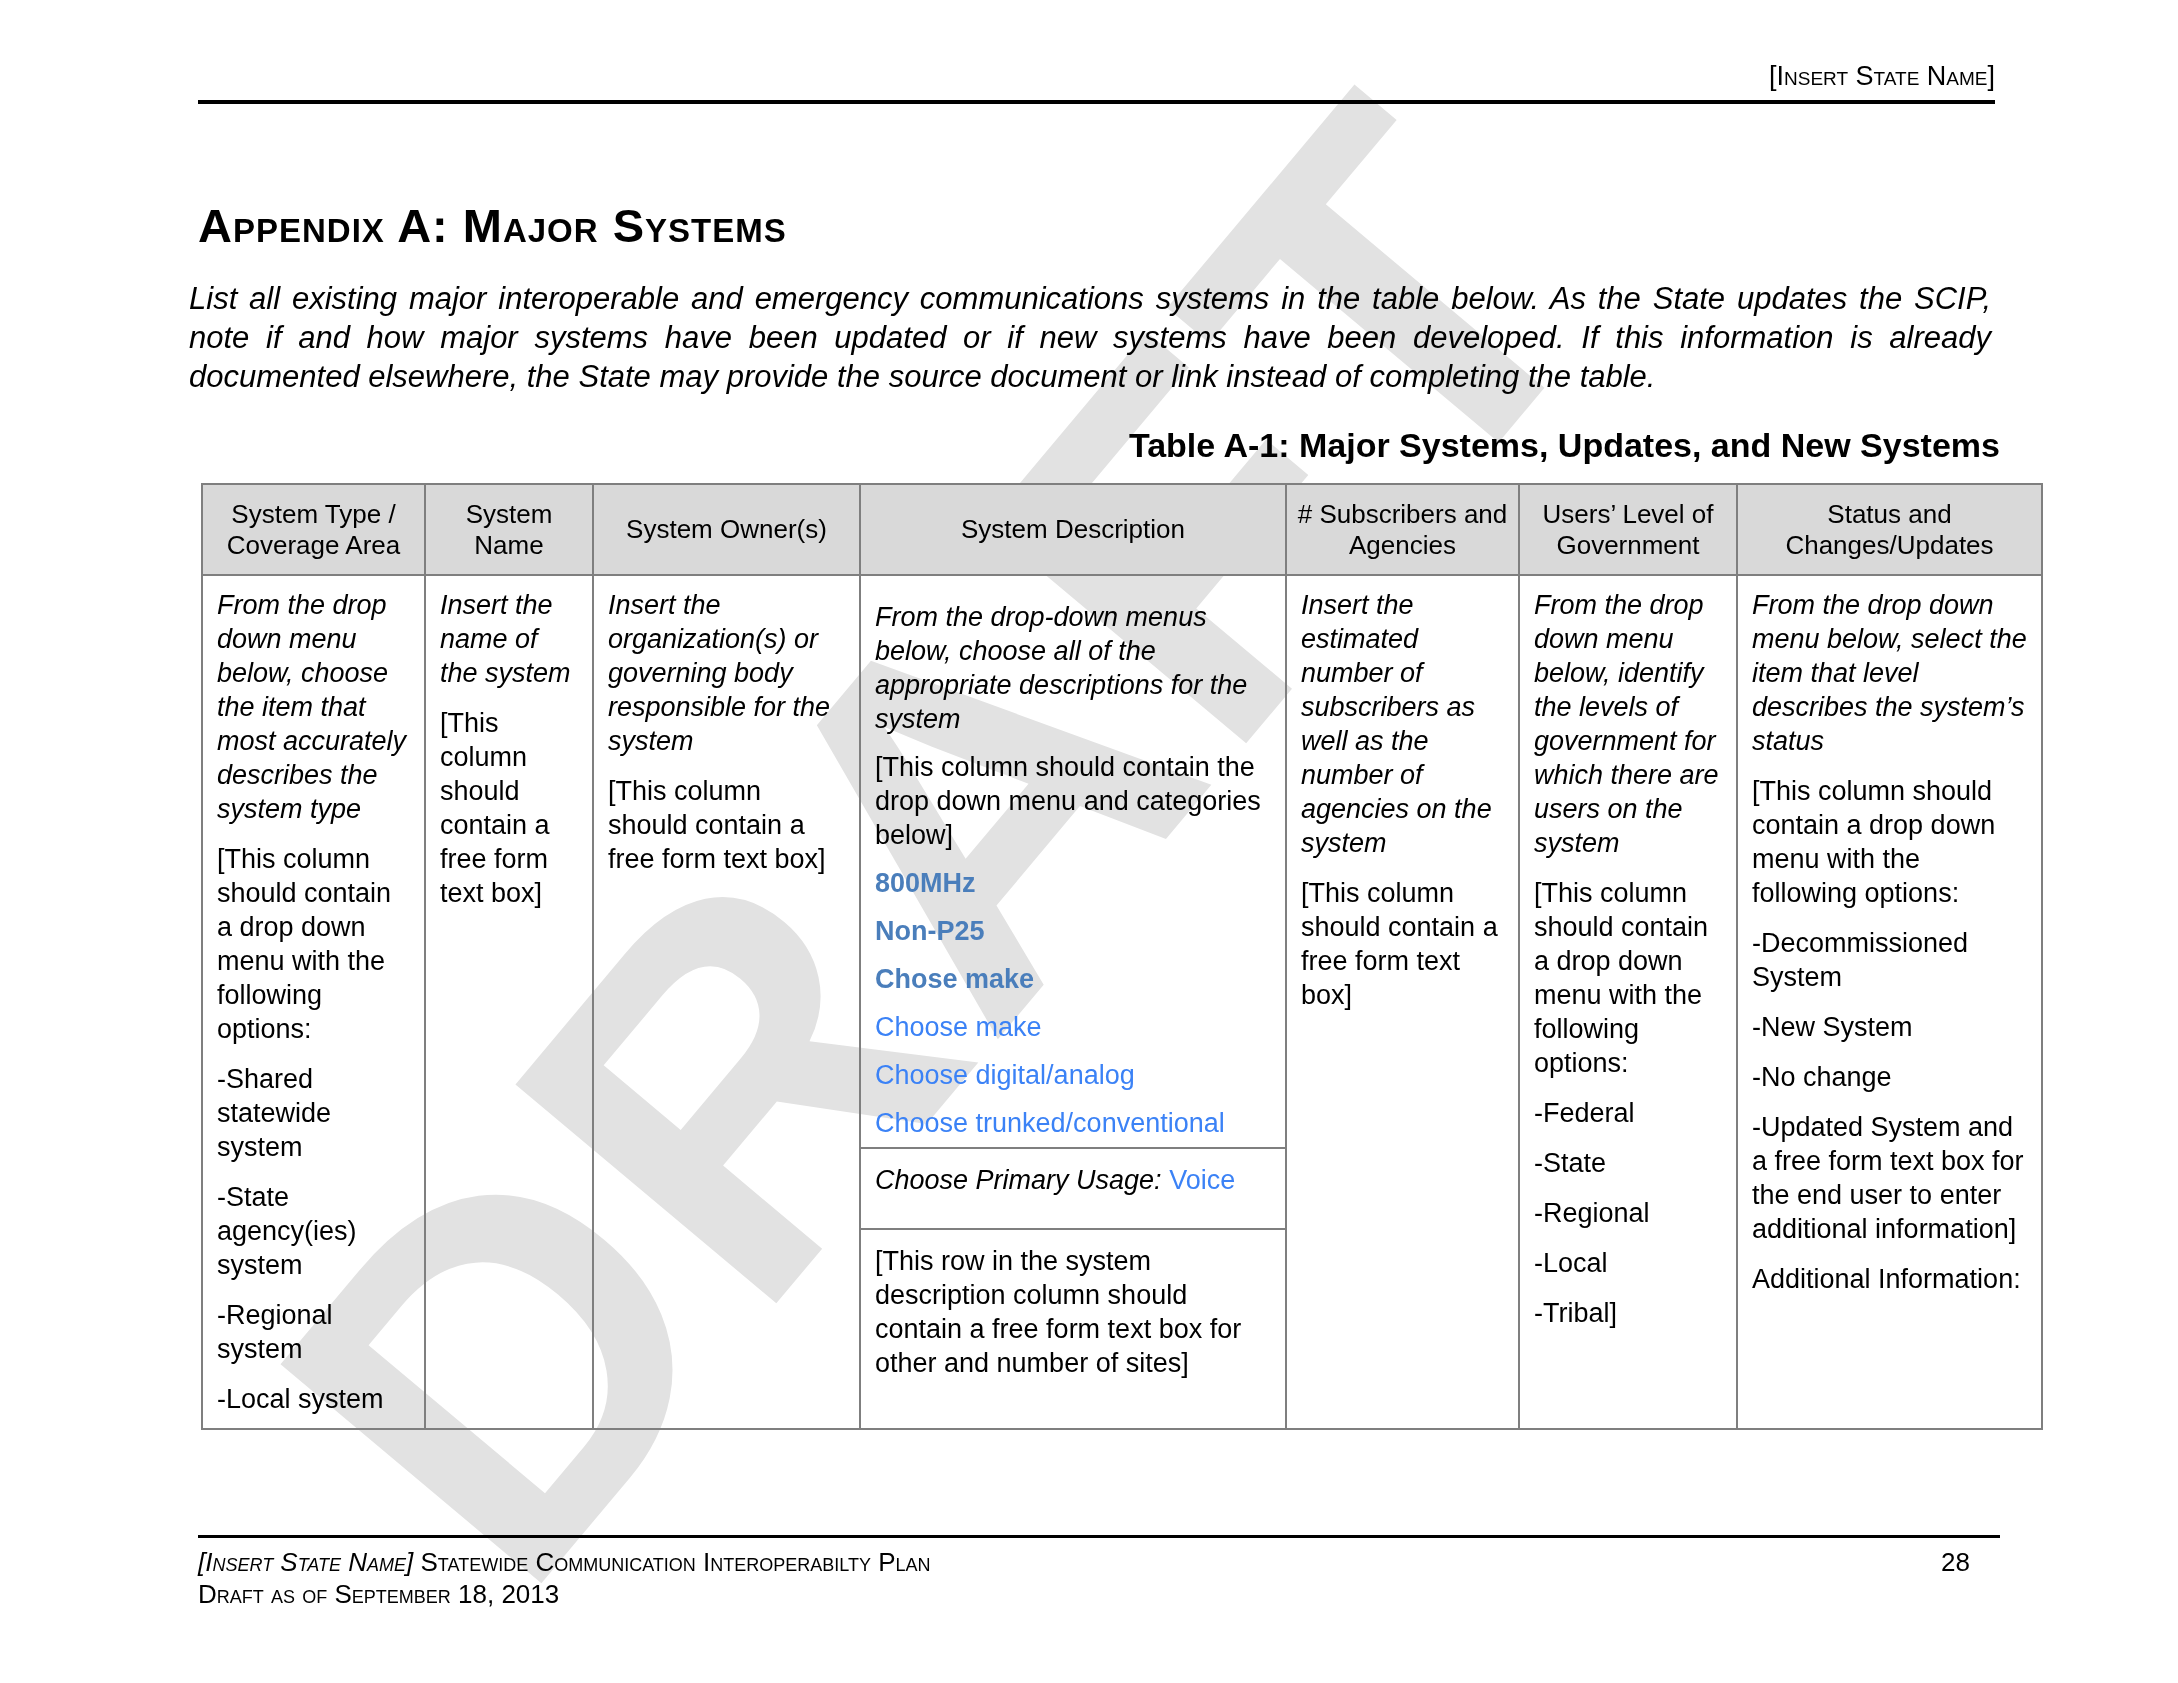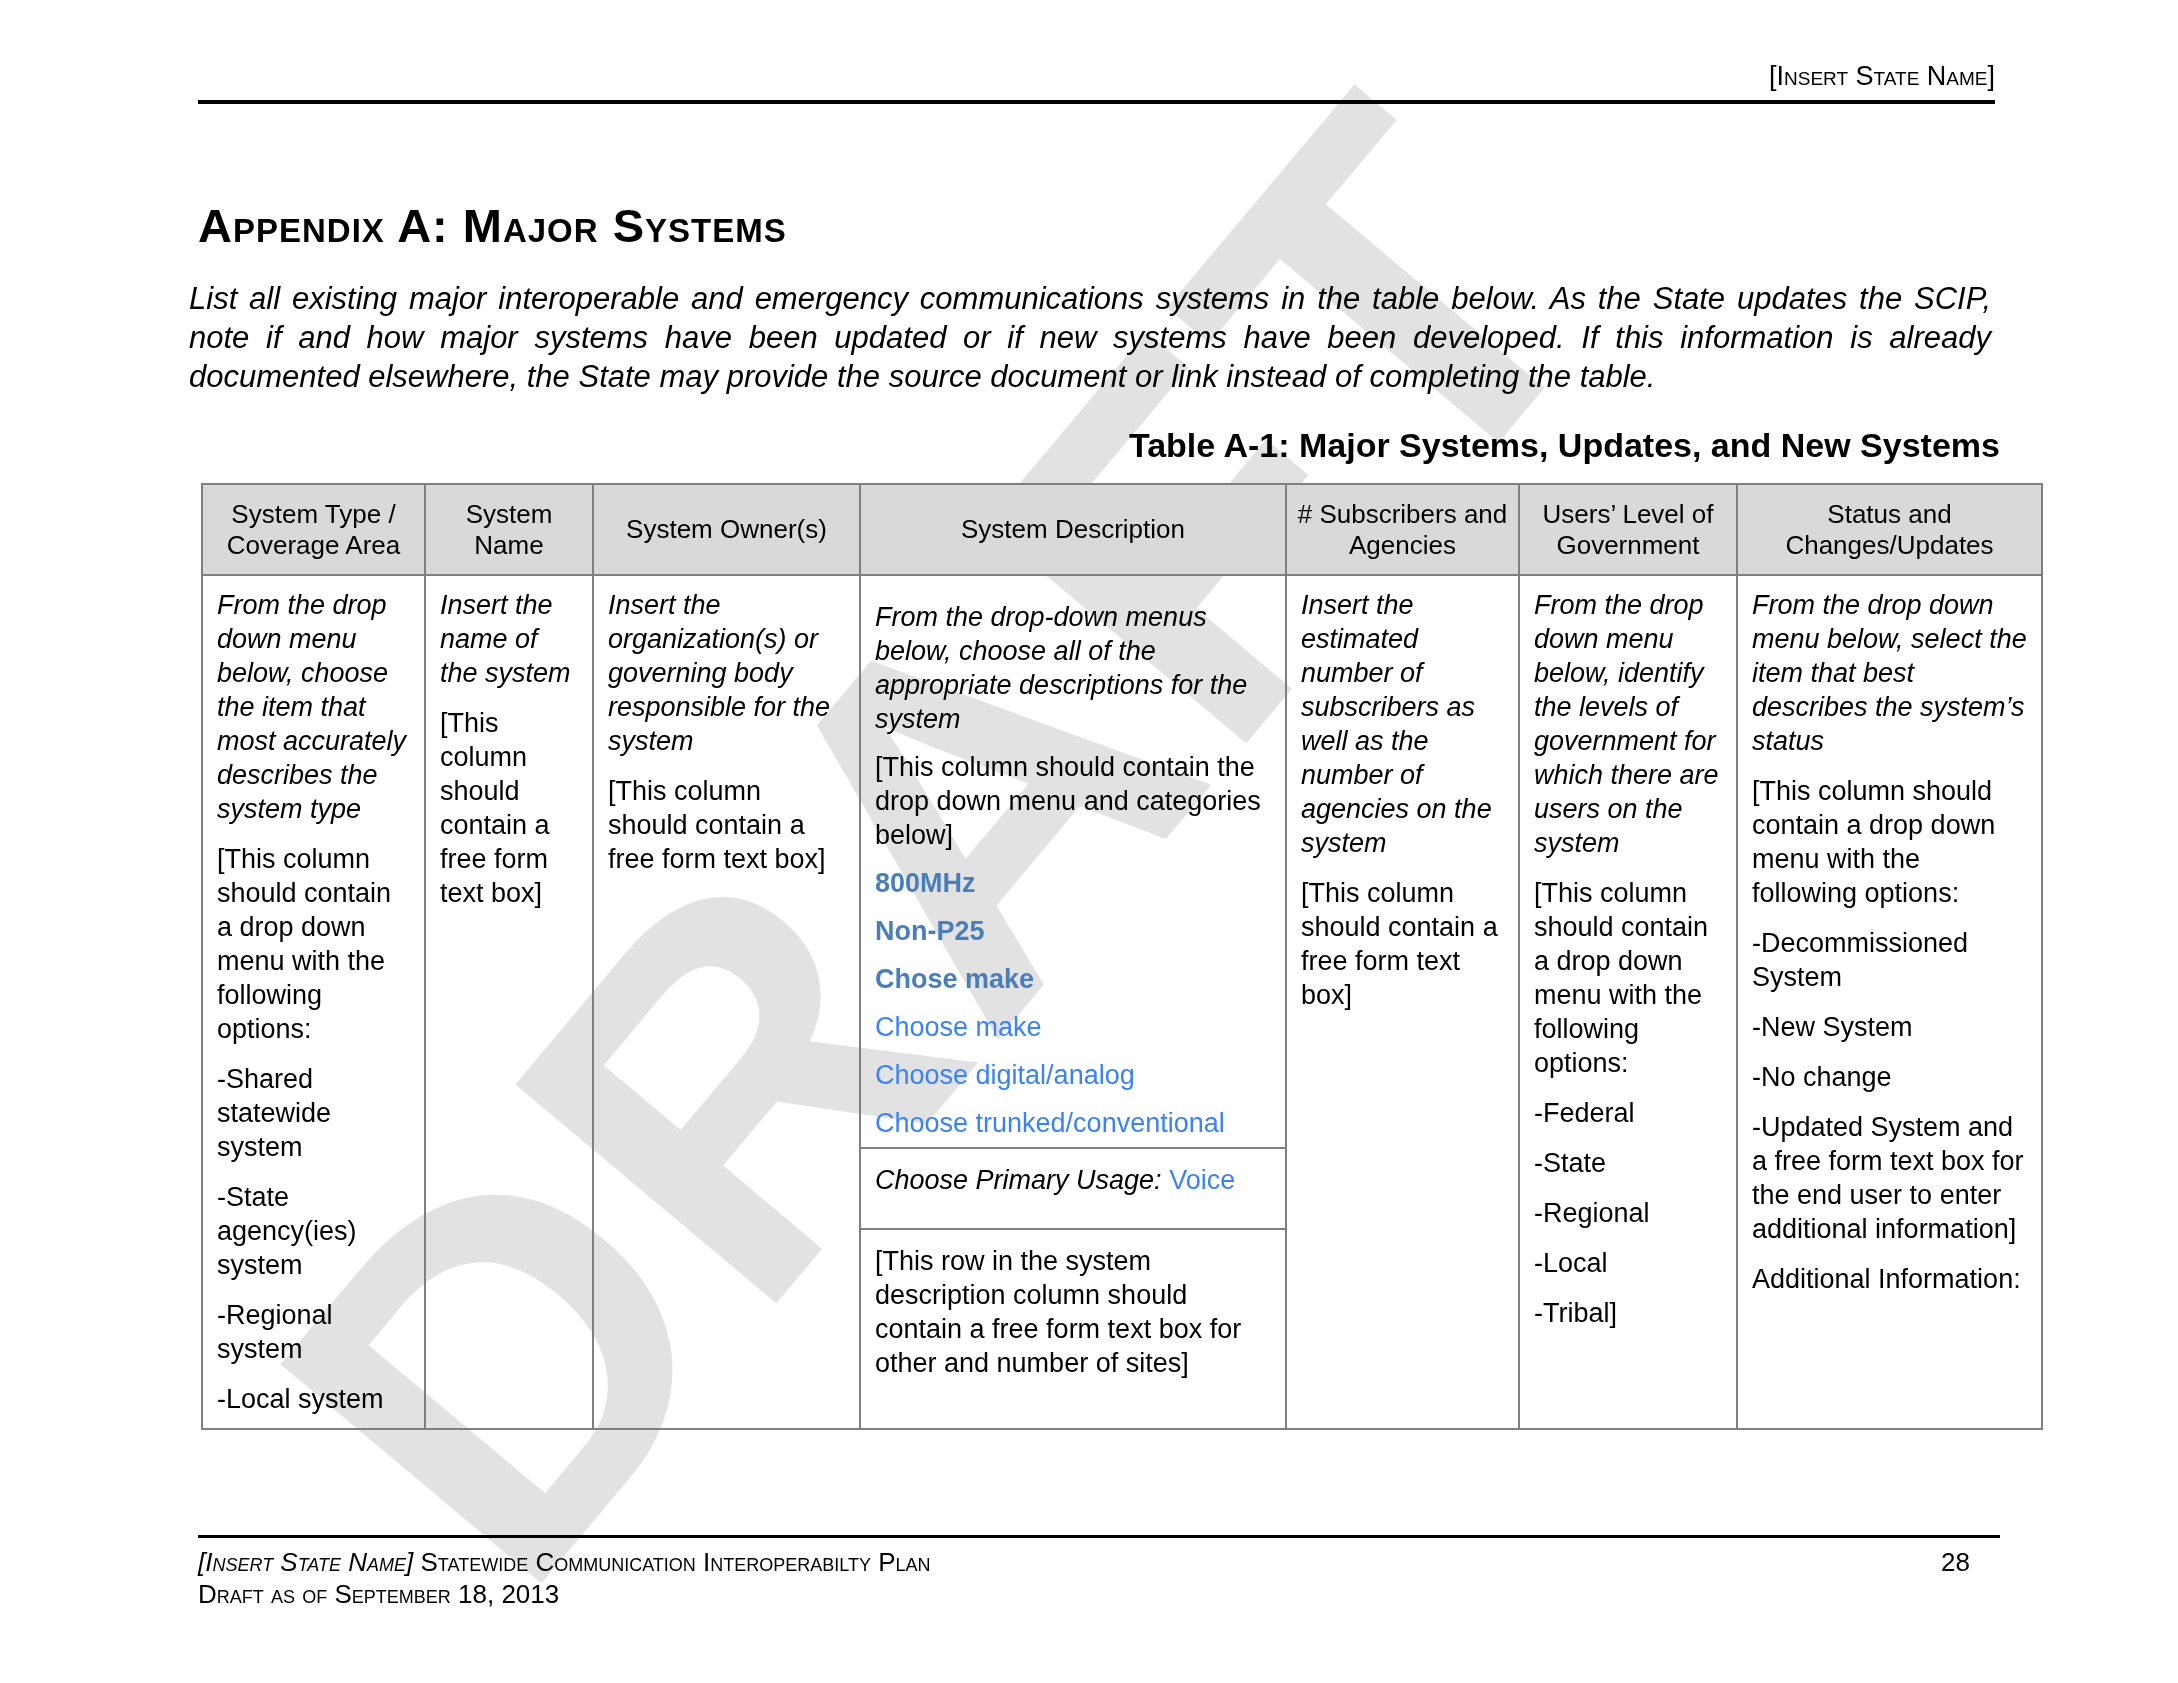--- a/index.html
+++ b/index.html
@@ -206,21 +206,21 @@
       <td>
             <p class="para"><span class="s-i">From the drop down menu below, identify the levels of government for which there are users on the system</span></p>
             <p class="para"><span class="s-n">[This column should contain a drop down menu with the following options:</span></p>
             <p class="para"><span class="s-n">-Federal</span></p>
             <p class="para"><span class="s-n">-State</span></p>
             <p class="para"><span class="s-n">-Regional</span></p>
             <p class="para"><span class="s-n">-Local</span></p>
             <p class="para"><span class="s-n">-Tribal]</span></p>
           </td>
       <td>
-            <p class="para"><span class="s-i">From the drop down menu below, select the item that best describes the system’s status</span></p>
+            <p class="para"><span class="s-i">From the drop down menu below, select the item that level describes the system’s status</span></p>
             <p class="para"><span class="s-n">[This column should contain a drop down menu with the following options:</span></p>
             <p class="para"><span class="s-n">-Decommissioned System</span></p>
             <p class="para"><span class="s-n">-New System</span></p>
             <p class="para"><span class="s-n">-No change</span></p>
             <p class="para"><span class="s-n">-Updated System and a free form text box for the end user to enter additional information]</span></p>
             <p class="para"><span class="s-n">Additional Information:</span></p>
           </td>
     </tr>
   </tbody>
     </table>

